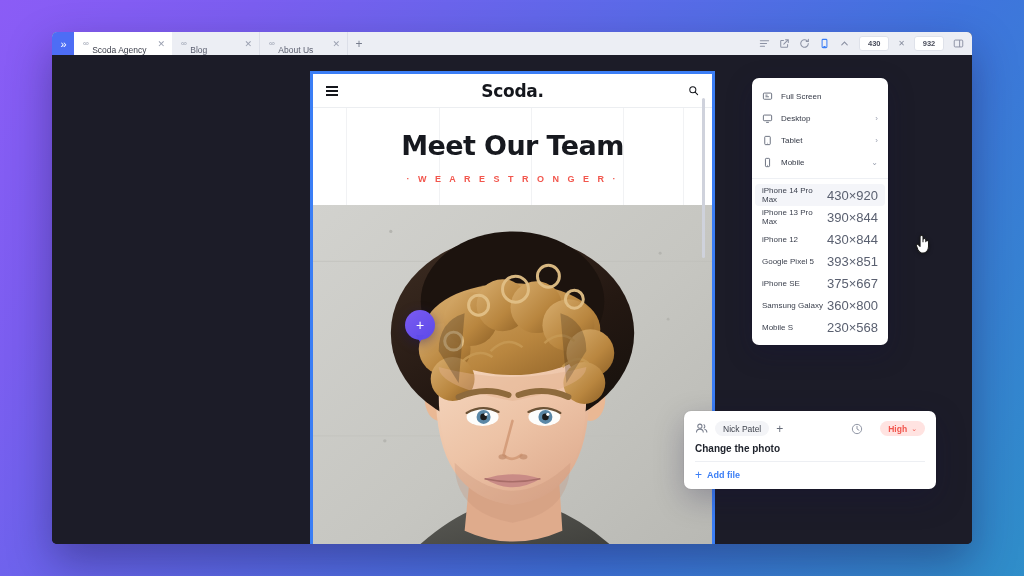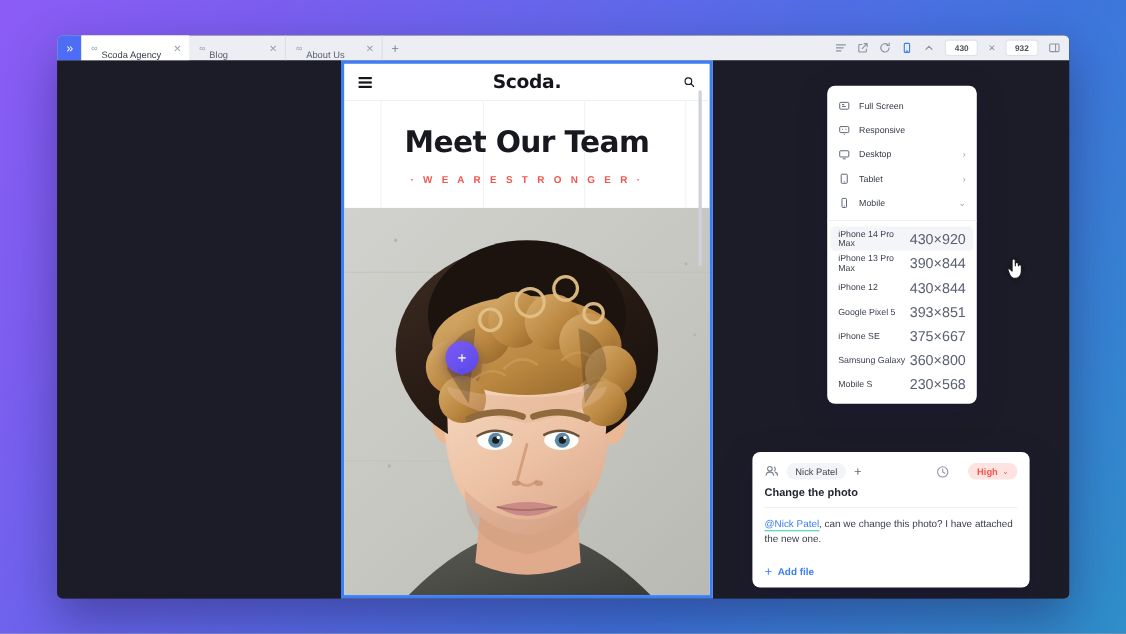--- a/index.html
+++ b/index.html
@@ -97,22 +97,22 @@
   
   #browser-body {
     position: relative;
     height: 489px;
     background: #1c1c28;
   }
 
   
   #device-frame {
     position: absolute;
-    left: 258px; top: 0;
-    width: 338px; height: 489px;
+    left: 258px; top: 16px;
+    width: 405px; height: 489px;
     border: 3px solid #3b7ef5;
     background: #ffffff;
     overflow: hidden;
   }
   #device-scroll {
     position: absolute;
     right: 7px; top: 24px;
     width: 3px; height: 160px;
     background: #cfd2dc;
     border-radius: 2px;
@@ -529,30 +529,20 @@
         <span class="mi-icon">
           <svg viewBox="0 0 16 16" fill="none" stroke="currentColor" stroke-width="1.3">
             <rect x="2" y="3" width="12" height="9" rx="1.4"></rect>
               <path d="M5 6h3M5 8.4h5"></path>
             </svg>
         </span>
         <span class="mi-label">Full Screen</span>
         <span class="mi-arrow"></span>
       </div>
 
-      <div class="menu-item">
-        <span class="mi-icon">
-          <svg viewBox="0 0 16 16" fill="none" stroke="currentColor" stroke-width="1.3">
-            <rect x="2" y="3" width="12" height="8" rx="1.4"></rect>
-              <path d="M5.2 6.6h1.2M9.6 6.6h1.2M8 12.6v1.4"></path>
-            </svg>
-        </span>
-        <span class="mi-label">Responsive</span>
-        <span class="mi-arrow"></span>
-      </div>
 
       <div class="menu-item">
         <span class="mi-icon">
           <svg viewBox="0 0 16 16" fill="none" stroke="currentColor" stroke-width="1.3">
             <rect x="2" y="3" width="12" height="8.2" rx="1.2"></rect>
               <path d="M6 13.6h4"></path>
             </svg>
         </span>
         <span class="mi-label">Desktop</span>
         <span class="mi-arrow">›</span>
@@ -640,23 +630,20 @@
           <span id="priority-badge">
             <span>High</span>
             <span class="pchev">⌄</span>
           </span>
         </span>
       </div>
 
       <div id="task-title">Change the photo</div>
       <div id="task-divider"></div>
 
-      <div id="task-body">
-        <span class="mention">@Nick Patel</span><span>, can we change this photo? I have attached the new one.</span>
-      </div>
 
 
       <div id="add-file-row">
         <span class="plus">+</span>
         <span>Add file</span>
       </div>
 
     </div>
 
   </div>

